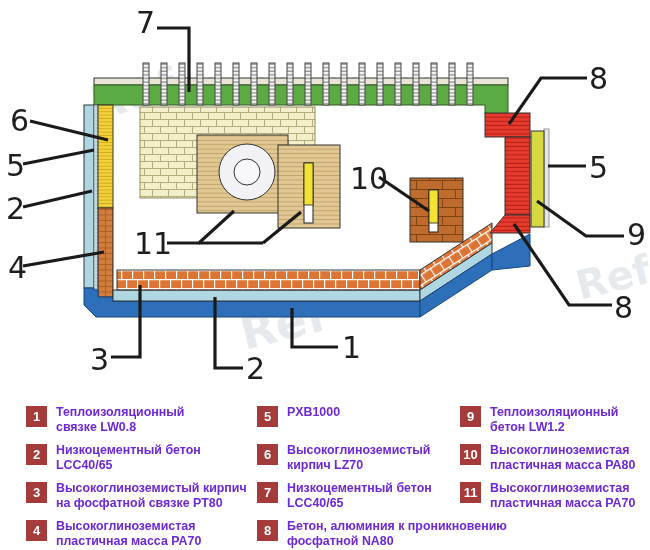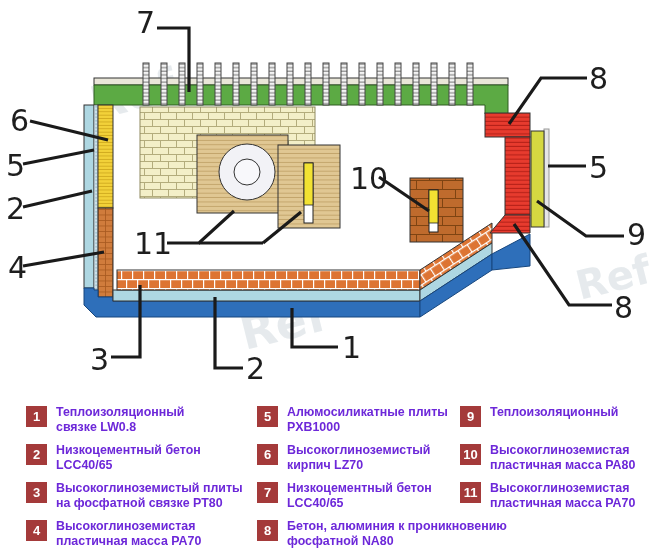--- a/index.html
+++ b/index.html
@@ -189,37 +189,36 @@
         <div class="legend-item">
           <div class="legend-badge">2</div>
           <div class="legend-text">
             <div>Низкоцементный бетон</div>
             <div>LCC40/65</div>
           </div>
         </div>
         <div class="legend-item">
           <div class="legend-badge">3</div>
           <div class="legend-text">
-            <div>Высокоглиноземистый плиты</div>
+            <div>Высокоглиноземистый кирпич</div>
             <div>на фосфатной связке PT80</div>
           </div>
         </div>
         <div class="legend-item">
           <div class="legend-badge">4</div>
           <div class="legend-text">
             <div>Высокоглиноземистая</div>
             <div>пластичная масса PA70</div>
           </div>
         </div>
       </div>
   <div class="legend-col" id="legend-col-2">
         <div class="legend-item">
           <div class="legend-badge">5</div>
           <div class="legend-text">
-            <div>Алюмосиликатные плиты</div>
             <div>PXB1000</div>
           </div>
         </div>
         <div class="legend-item">
           <div class="legend-badge">6</div>
           <div class="legend-text">
             <div>Высокоглиноземистый</div>
             <div>кирпич LZ70</div>
           </div>
         </div>
@@ -236,20 +235,21 @@
             <div>Бетон, алюминия к проникновению</div>
             <div>фосфатной NA80</div>
           </div>
         </div>
       </div>
   <div class="legend-col" id="legend-col-3">
         <div class="legend-item">
           <div class="legend-badge">9</div>
           <div class="legend-text">
             <div>Теплоизоляционный</div>
+            <div>бетон LW1.2</div>
           </div>
         </div>
         <div class="legend-item">
           <div class="legend-badge">10</div>
           <div class="legend-text">
             <div>Высокоглиноземистая</div>
             <div>пластичная масса PA80</div>
           </div>
         </div>
         <div class="legend-item">

